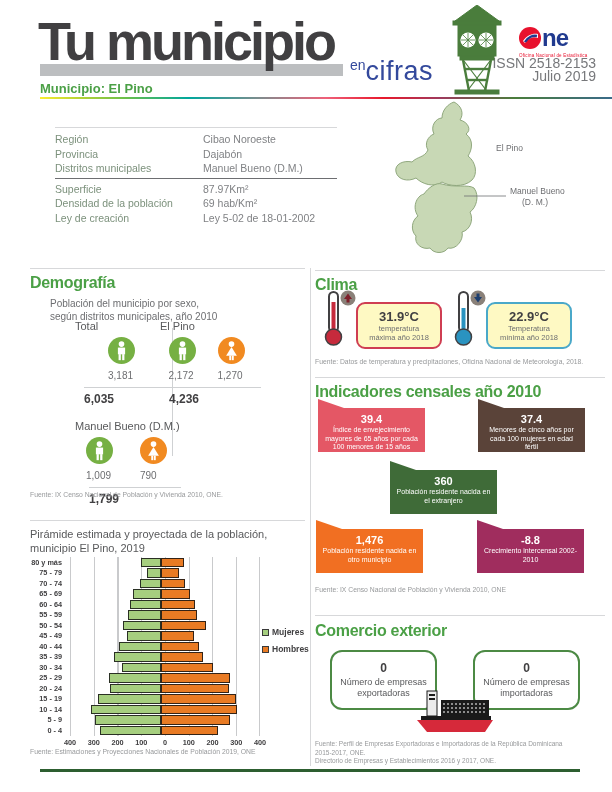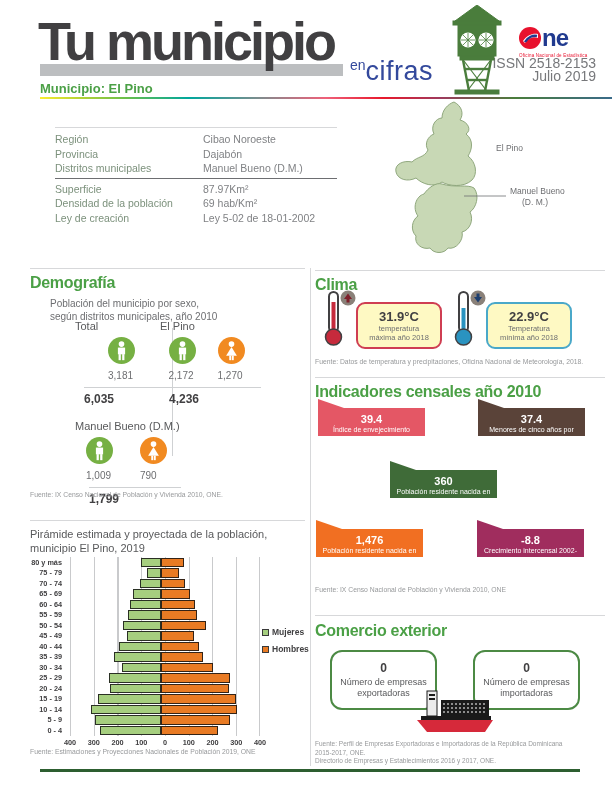--- a/index.html
+++ b/index.html
@@ -75,21 +75,21 @@
 
   
   .thermo { position:absolute; }
   .clima-card { position:absolute; width:86px; height:47px; border-radius:9px; text-align:center; padding-top:5px; background:#fef9c3; }
   .clima-card.max { border:2px solid #cf3e52; }
   .clima-card.min { border:2px solid #4aa8c9; }
   .clima-val { font-size:13px; font-weight:800; color:#414042; }
   .clima-desc { font-size:7.5px; color:#6d6e71; line-height:9px; }
 
   
-  .ind-box { position:absolute; width:107px; height:28px; color:#fff; text-align:center; padding:5px 6px 0; }
+  .ind-box { position:absolute; width:107px; height:44px; color:#fff; text-align:center; padding:5px 6px 0; }
   .ind-box::before { content:""; position:absolute; left:0; top:-9px; width:26px; height:9px; background:inherit;
     clip-path:polygon(0 0,100% 100%,0 100%); }
   .ind-val { font-size:11px; font-weight:800; }
   .ind-lbl { font-size:7px; line-height:8.5px; margin-top:1px; }
 
   
   .trade-box { position:absolute; width:107px; height:60px; border:2.5px solid #4c8a44; border-radius:12px; text-align:center; padding-top:9px; background:#fff; }
   .trade-val { font-size:12px; font-weight:800; color:#414042; }
   .trade-desc { font-size:9px; color:#58595b; line-height:11px; margin-top:2px; }
   .ship { position:absolute; left:413px; top:688px; z-index:3; }

